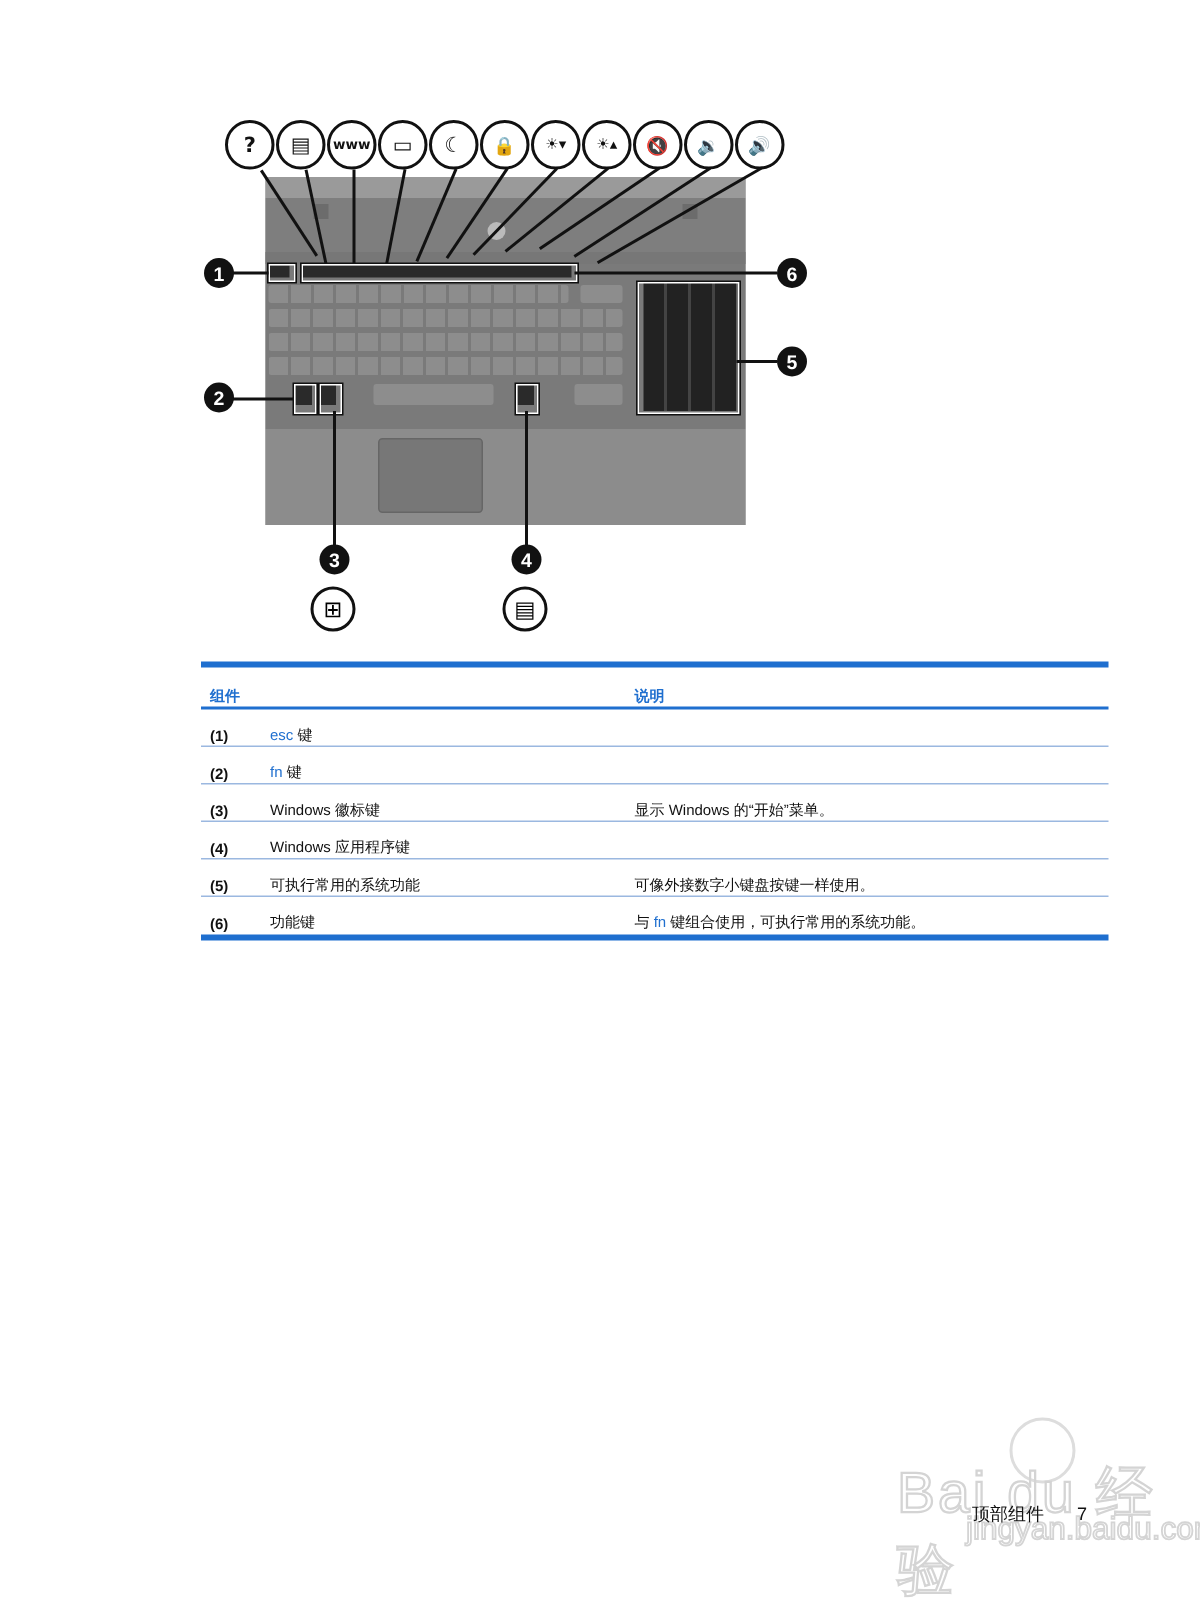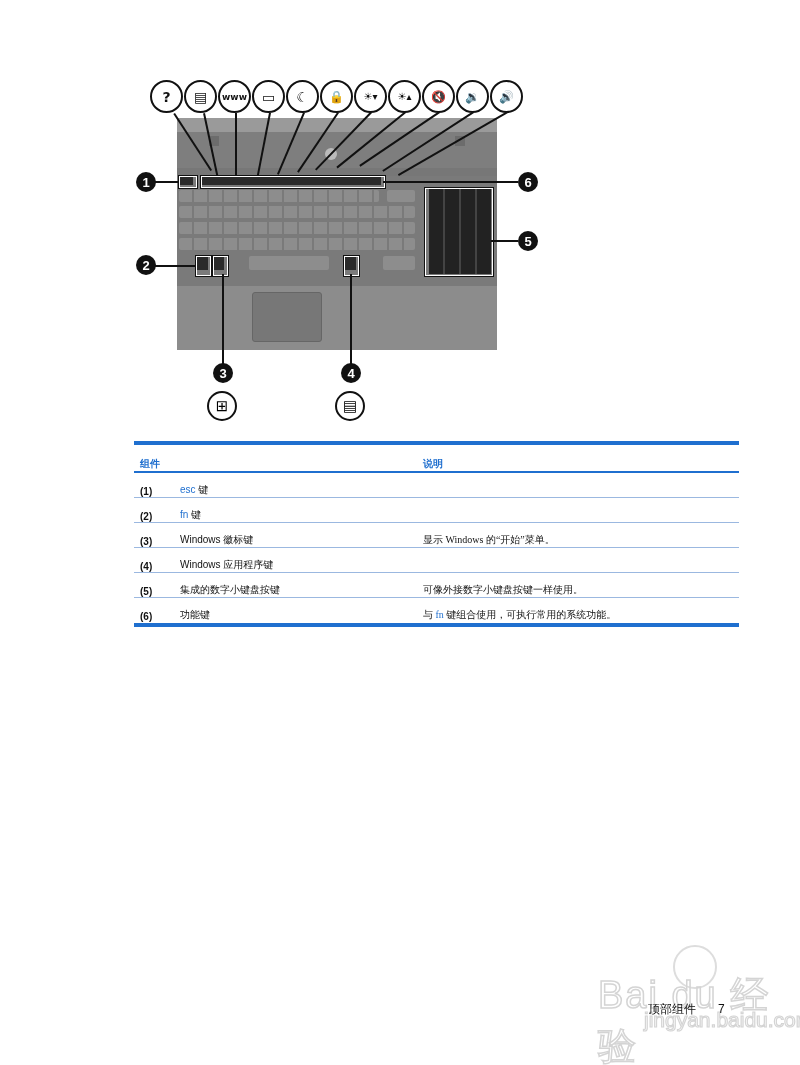--- a/index.html
+++ b/index.html
@@ -21,21 +21,21 @@
   .bottom-icon { position: absolute; width: 30px; height: 30px; border: 2.5px solid #111; border-radius: 50%; box-sizing: border-box; display: flex; align-items: center; justify-content: center; font-size: 15px; background: #fff; }
 
   .table { position: absolute; left: 134px; top: 441px; width: 605px; }
   .rule-thick { height: 4px; background: #1f6fcf; }
   .rule-thin { height: 1px; background: #1f6fcf; }
   .row { display: flex; align-items: flex-end; height: 24px; font-size: 10px; color: #111; font-family: "Liberation Sans", "DejaVu Sans", sans-serif; }
   .row.header { height: 26px; color: #1f6fcf; font-weight: bold; }
   .sep { height: 1px; background: #9bb8e0; }
   .c-num { width: 40px; padding-left: 6px; font-weight: bold; }
   .c-comp { width: 243px; }
-  .c-desc { flex: 1; font-family: Liberation Serif, serif; }
+  .c-desc { flex: 1; }
   .hl { color: #1f6fcf; }
 
   .footer { position: absolute; left: 648px; top: 1001px; font-size: 12px; color: #111; font-family: "Liberation Sans", "DejaVu Sans", sans-serif; }
   .footer .pg { margin-left: 22px; }
   .watermark { position: absolute; left: 598px; top: 945px; width: 190px; height: 95px; color: #d8d8d8; font-family: "Liberation Sans", sans-serif; font-weight: normal; pointer-events: none; }
   .watermark .wm-logo { position: absolute; left: 0; top: 25px; font-size: 38px; letter-spacing: 2px; color: transparent; -webkit-text-stroke: 1.5px #d4d4d4; }
   .watermark .wm-url { position: absolute; left: 2px; top: 63px; font-size: 21px; color: transparent; margin-left: 44px; -webkit-text-stroke: 1.2px #d4d4d4; }
   .watermark .paw { position: absolute; left: 75px; top: 0; width: 40px; height: 40px; border: 2px solid #ddd; border-radius: 50%; }
 </style>
 </head>
@@ -146,21 +146,21 @@
     <div class="c-desc"><span>显示 Windows 的“开始”菜单。</span></div>
   </div>
   <div class="sep"></div>
   <div class="row">
     <div class="c-num">(4)</div>
     <div class="c-comp"><span>Windows 应用程序键</span></div>
   </div>
   <div class="sep"></div>
   <div class="row">
     <div class="c-num">(5)</div>
-    <div class="c-comp"><span>集成的数字小键盘按键</span></div>
+    <div class="c-comp"><span>可执行常用的系统功能</span></div>
     <div class="c-desc"><span>可像外接数字小键盘按键一样使用。</span></div>
   </div>
   <div class="sep"></div>
   <div class="row">
     <div class="c-num">(6)</div>
     <div class="c-comp"><span>功能键</span></div>
     <div class="c-desc"><span>与 </span><span class="hl">fn</span><span> 键组合使用，可执行常用的系统功能。</span></div>
   </div>
   <div class="rule-thick" style="margin-top:1px"></div>
 </div>

